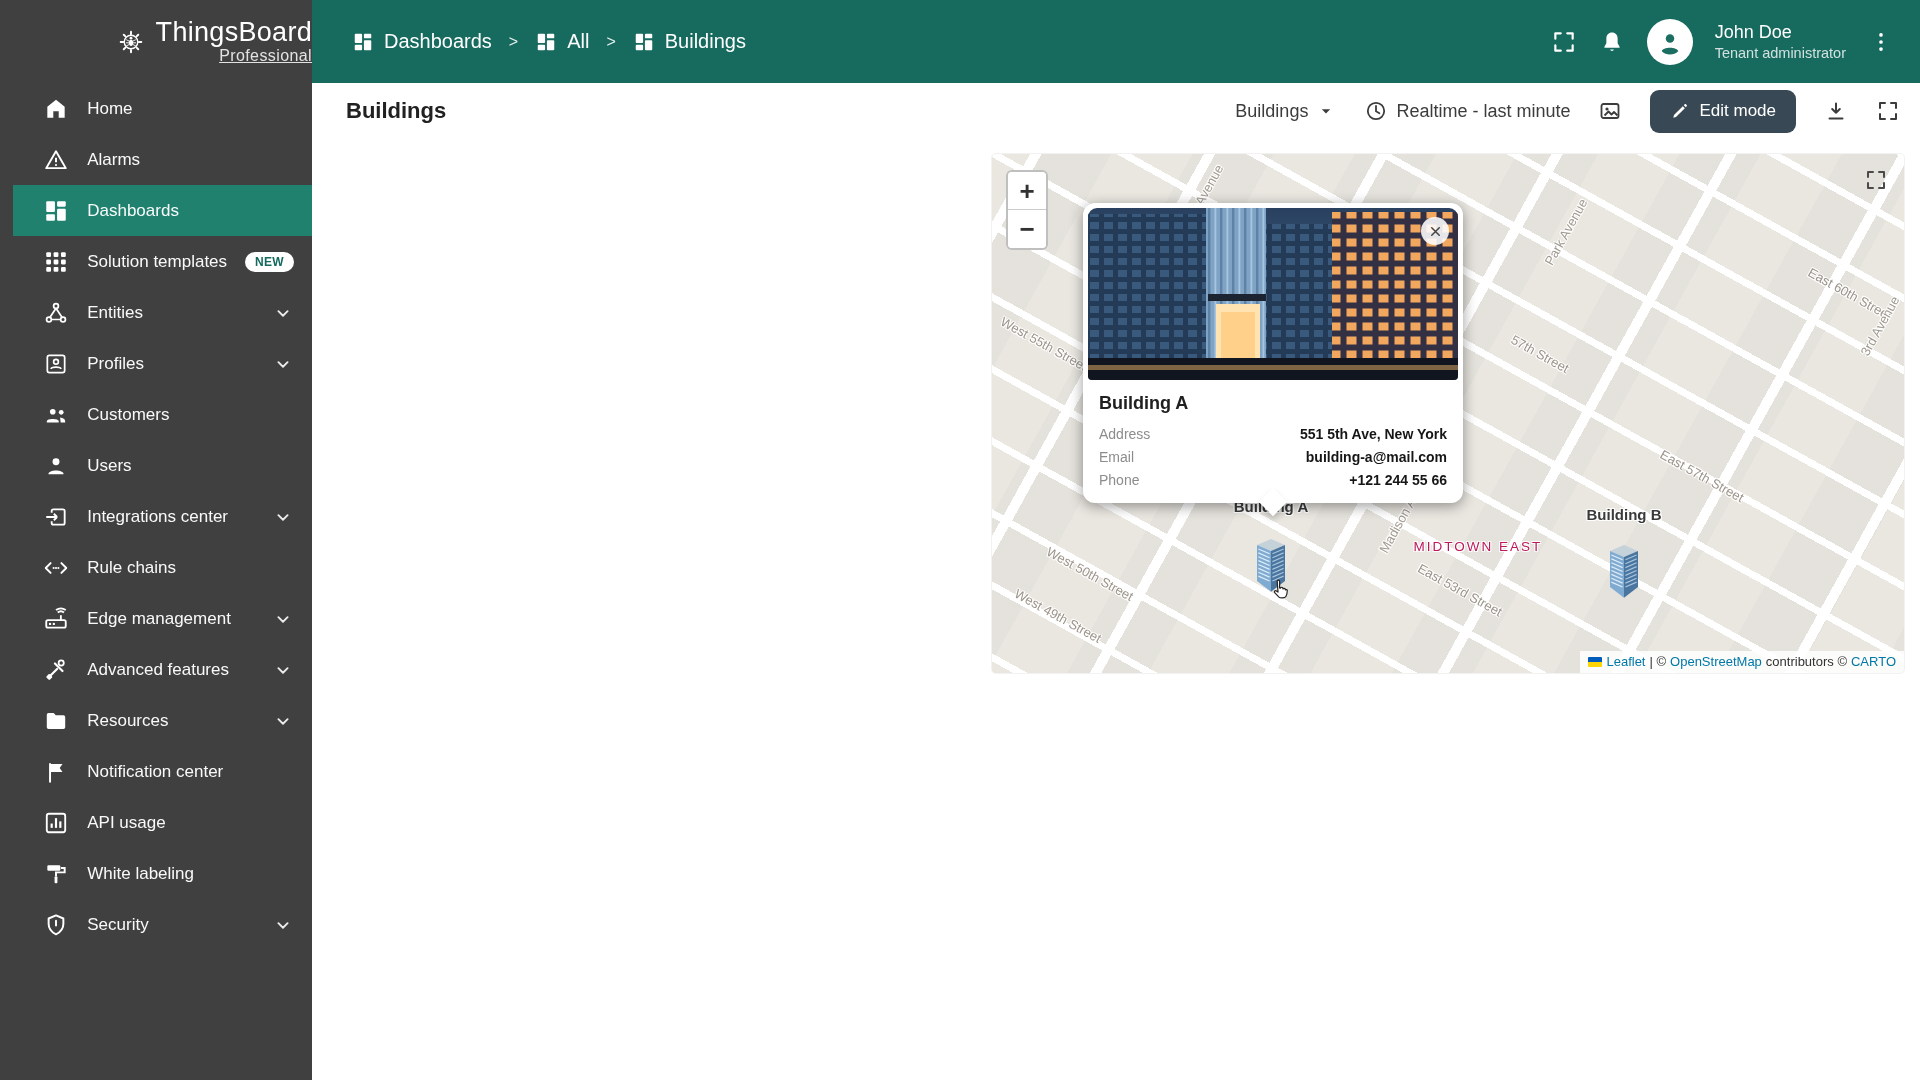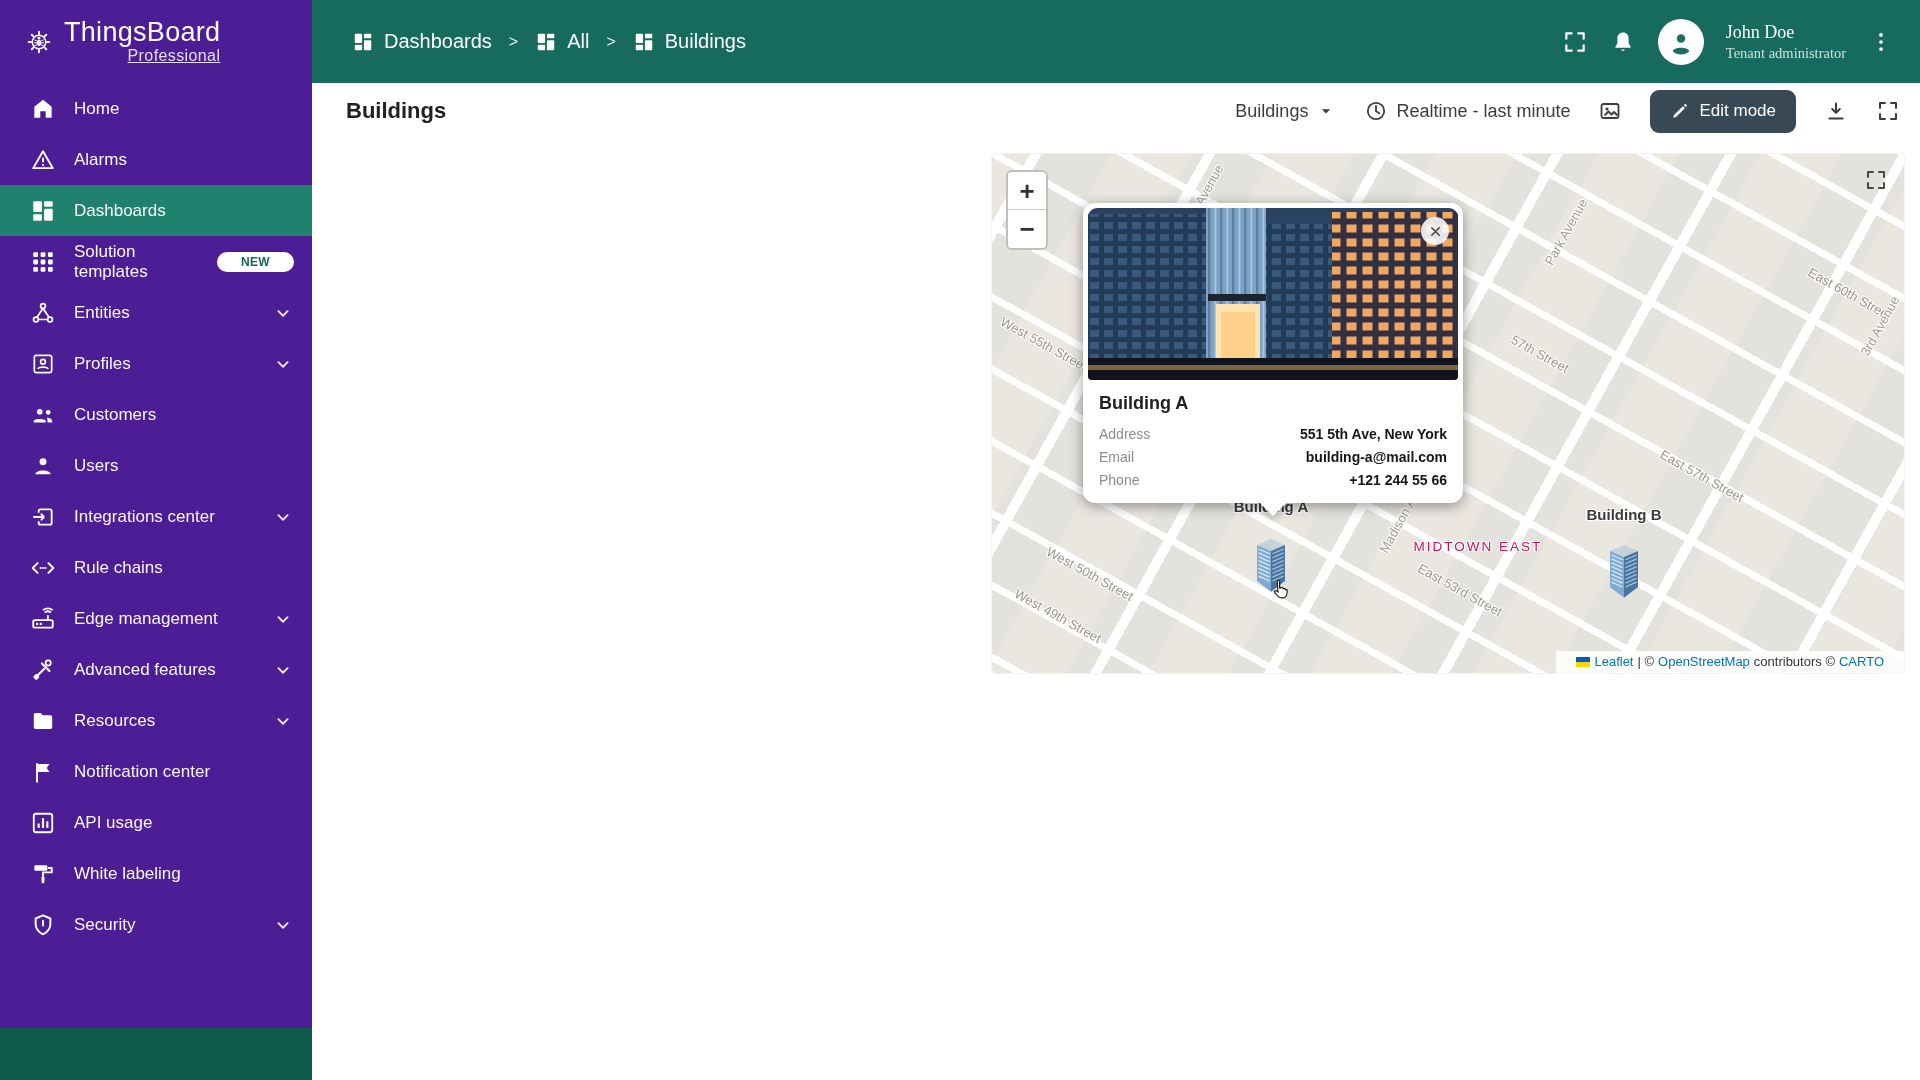--- a/index.html
+++ b/index.html
@@ -1,43 +1,43 @@
 <!DOCTYPE html>
 <html><head>
 <meta charset="utf-8">
 <style>
   * { box-sizing: border-box; margin: 0; padding: 0; }
   html,body { width:1920px; height:1080px; overflow:hidden; font-family:"Liberation Sans", sans-serif; background:#fff; }
   .app { display:flex; width:1920px; height:1080px; }
 
   
-  .sidebar { width:312px; min-width:312px; background:#4c1d95; color:#fff; display:flex; flex-direction:column; }
+  .sidebar { width:312px; min-width:312px; background:#404040; color:#fff; display:flex; flex-direction:column;align-items:flex-end; }
   .logo { height:83px; display:flex; align-items:center; gap:12px; padding:0 0 0 26px; cursor:pointer; }
   .logo-icon svg { width:46px; height:46px; display:block; }
   .logo-text { display:flex; flex-direction:column; align-items:flex-end; }
   .logo-title { font-size:27px; font-weight:500; letter-spacing:.3px; line-height:1.05; }
   .logo-sub { font-size:16px; opacity:.85; letter-spacing:.4px; margin-top:1px;text-decoration:underline; }
   nav.menu { flex:1; overflow:hidden; }
   .mitem { height:51px; display:flex; align-items:center; gap:18px; padding:0 18px 0 30px; font-size:17px; cursor:pointer; color:rgba(255,255,255,.97); }
   .mitem.active { background:#20816f; }
   .ic { display:inline-flex; align-items:center; justify-content:center; }
   .ic svg { width:26px; height:26px; display:block; }
   .chev { margin-left:auto; opacity:.9; }
   .chev svg { width:22px; height:22px; }
-  .badge { margin-left:auto; background:#fff; color:#156a5e; font-size:12px; font-weight:bold; padding:3px 24px; border-radius:12px; letter-spacing:.3px; }
+  .badge { margin-left:auto; background:#fff; color:#156a5e; font-size:12px; font-weight:bold; padding:3px 10px; border-radius:12px; letter-spacing:.3px; }
   .sidebar-footer { height:52px; background:#115a4e; margin-top:auto; }
 
   
   .main { flex:1; display:flex; flex-direction:column; position:relative; }
   .topbar { height:83px; background:#176a5e; display:flex; align-items:center; justify-content:space-between; padding:0 26px 0 40px; color:#fff; }
   .breadcrumb { display:flex; align-items:center; }
   .bitem { display:flex; align-items:center; gap:10px; font-size:20px; cursor:pointer; }
   .bitem .ic svg { width:22px; height:22px; }
   .bsep { margin:0 17px; font-size:16px; opacity:.9; }
-  .topbar-right { display:flex; align-items:center; gap:22px;font-family:Liberation Serif, serif; }
+  .topbar-right { display:flex; align-items:center; gap:22px; }
   .icon-btn { background:none; border:none; color:#fff; cursor:pointer; display:flex; align-items:center; }
   .icon-btn svg { width:26px; height:26px; }
   .avatar { width:46px; height:46px; border-radius:50%; background:#fff; color:#1b6e61; display:flex; align-items:center; justify-content:center; cursor:pointer; }
   .avatar svg { width:30px; height:30px; }
   .user-block { display:flex; flex-direction:column; line-height:1.25; cursor:pointer; }
   .user-name { font-size:18px; }
   .user-role { font-size:14.5px; color:rgba(255,255,255,.8); }
 
   
   .toolbar { height:56px; background:#fff; display:flex; align-items:center; justify-content:space-between; padding:0 20px 0 34px; }
@@ -78,21 +78,21 @@
   .plabel { font-size:14px; color:#8c8c8c; }
   .pvalue { font-size:14px; font-weight:600; color:#161616; }
   .popup-tip { width:20px; height:20px; background:#fff; margin:-11px auto 0; transform:rotate(45deg); box-shadow:3px 3px 6px rgba(0,0,0,.18); }
 
   .zoom-ctl { position:absolute; left:14px; top:16px; z-index:20; width:42px; background:#fff; border:2px solid rgba(0,0,0,.25); border-radius:6px; overflow:hidden; }
   .zoom-ctl button { display:block; width:100%; height:38px; background:#fff; border:none; font-size:26px; font-weight:bold; color:#323232; cursor:pointer; line-height:1; font-family:"Liberation Sans", sans-serif; }
   .zoom-ctl button:first-child { border-bottom:1px solid #ccc; }
   .map-fs { position:absolute; right:16px; top:14px; z-index:20; background:none; border:none; color:#4a4a4a; cursor:pointer; }
   .map-fs svg { width:24px; height:24px; }
 
-  .attribution { position:absolute; right:0; bottom:0; z-index:20; background:rgba(255,255,255,.85); padding:3px 20px 4px; font-size:13px; color:#333; display:flex; align-items:center; gap:4px; }
+  .attribution { position:absolute; right:0; bottom:0; z-index:20; background:rgba(255,255,255,.85); padding:3px 8px 4px; font-size:13px; color:#333; display:flex; align-items:center; gap:4px; }
   .attribution a { color:#0078A8; text-decoration:none; cursor:pointer; }
   .ua-flag { display:inline-block; width:14px; height:10px; background:linear-gradient(#005bbb 50%, #ffd500 50%); border-radius:1px; }
 
   .cursor-hand { position:absolute; left:276px; top:424px; z-index:30; pointer-events:none; }
 </style>
 </head>
 <body>
 
 <div class="app">
 

